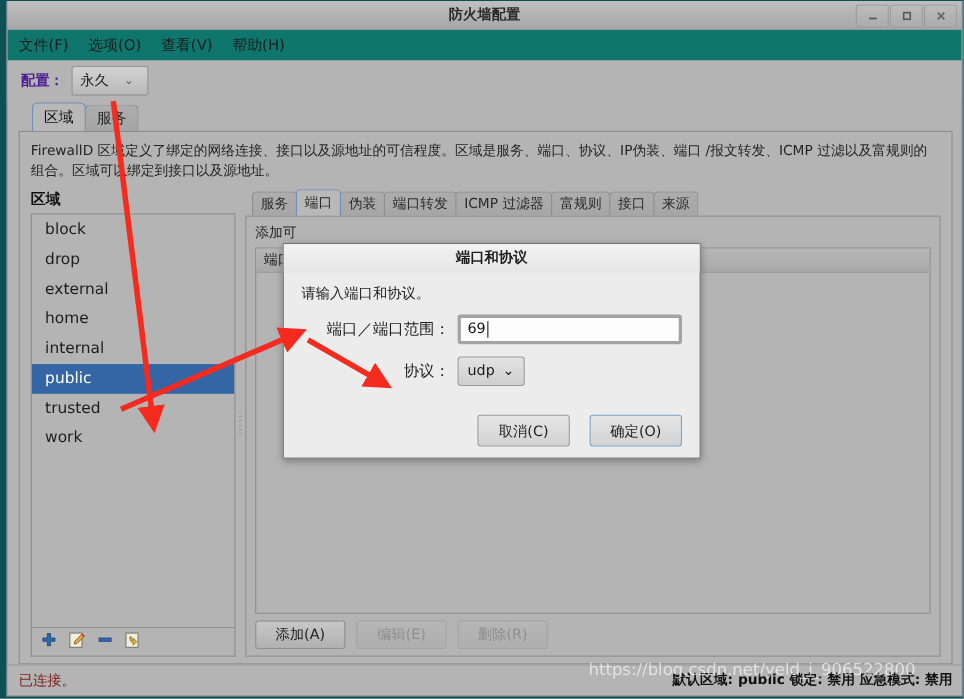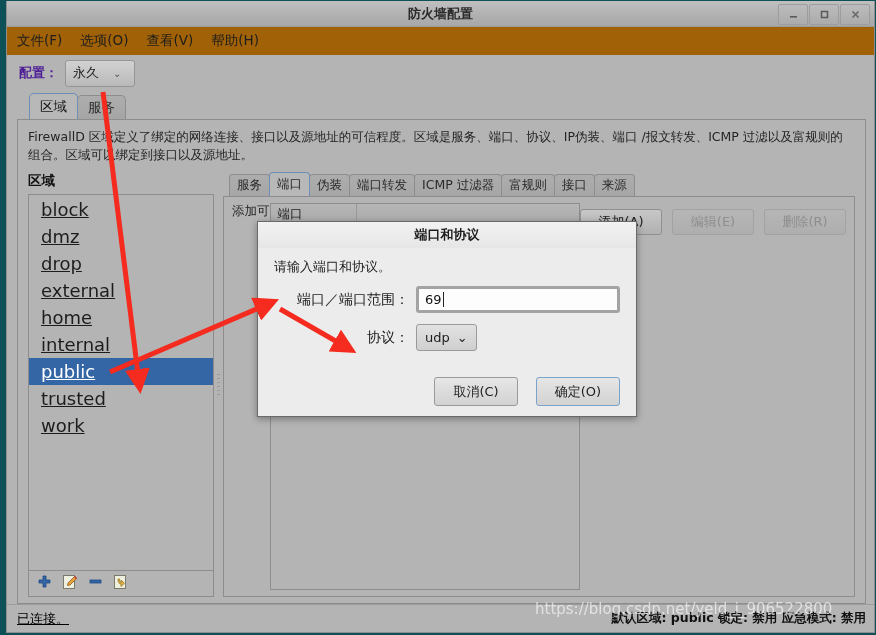--- a/index.html
+++ b/index.html
@@ -49,21 +49,21 @@
     display: flex; align-items: center; justify-content: center;
     font-size: 12px; color: #5a5a5a;
   }
   .win-btn.close { font-size: 14px; }
 
   
   .menubar {
     height: 28px; flex: 0 0 28px;
     display: flex; align-items: center;
     padding-left: 10px;
-    background: #a16207;
+    background: #0f766e;
     font-size: 13.5px;
     color: #1d1d1d;
   }
   .menu-item { padding: 2px 10px 2px 0; margin-right: 8px; }
 
   
   .configrow {
     height: 36px; flex: 0 0 36px;
     display: flex; align-items: center;
     padding-left: 12px;
@@ -139,21 +139,21 @@
   .zonelist {
     flex: 1 1 auto;
     border: 1px solid #8d8d8d;
     background: #b4b4b4;
     overflow: hidden;
     padding-top: 1px;
   }
   .zone {
     height: 27px; line-height: 27px;
     padding-left: 12px;
-    font-size: 18px; color: #1d1d1d; text-decoration: underline;
+    font-size: 14px; color: #1d1d1d;
   }
   .zone.sel { background: #3465a4; color: #ffffff; }
   .zone-toolbar {
     height: 26px;
     border: 1px solid #8d8d8d;
     border-top: none;
     background: #b4b4b4;
     display: flex; align-items: center; gap: 10px;
     padding-left: 8px;
   }
@@ -176,21 +176,21 @@
     height: 24px;
     background: #b8b8b8;
     border: 1px solid #6e8fb5; border-bottom: none;
     position: relative; z-index: 3;
   }
   .inner-body {
     flex: 1 1 auto;
     border: 1px solid #8d8d8d;
     background: #b4b4b4;
     padding: 6px 8px;
-    display: flex; flex-direction: row;
+    display: flex; flex-direction: column;
     min-height: 0;
   }
   .inner-note { font-size: 12.5px; color: #242424; margin-bottom: 5px; }
   .table {
     flex: 1 1 auto;
     border: 1px solid #8d8d8d;
     background: #b4b4b4;
     display: flex; flex-direction: column;
     min-height: 0;
   }
@@ -224,21 +224,21 @@
 
   
   .statusbar {
     flex: 0 0 28px; height: 28px;
     border-top: 1px solid #9c9c9c;
     background: #b4b4b4;
     display: flex; align-items: center; justify-content: space-between;
     padding: 0 8px 0 10px;
     position: relative;
   }
-  .status-left { font-size: 13px; color: #000000; text-decoration: underline; }
+  .status-left { font-size: 13px; color: #7f1d1d; }
   .status-right { font-size: 12.5px; font-weight: bold; color: #111; }
 
   
   .dialog {
     position: absolute;
     left: 250px; top: 220px;
     width: 380px; height: 196px;
     background: #ececec;
     border: 1px solid #6a6a6a;
     box-shadow: 0 2px 7px rgba(0,0,0,.35);
@@ -361,21 +361,20 @@
 
     <div class="tabbody">
       <div class="desc">FirewallD 区域定义了绑定的网络连接、接口以及源地址的可信程度。区域是服务、端口、协议、IP伪装、端口 /报文转发、ICMP 过滤以及富规则的组合。区域可以绑定到接口以及源地址。</div>
 
       <div class="panes">
 
         <div class="leftpane">
           <div class="pane-title">区域</div>
           <div class="zonelist">
             <div class="zone">block</div>
-            <div class="zone">dmz</div>
             <div class="zone">drop</div>
             <div class="zone">external</div>
             <div class="zone">home</div>
             <div class="zone">internal</div>
             <div class="zone sel">public</div>
             <div class="zone">trusted</div>
             <div class="zone">work</div>
           </div>
           <div class="zone-toolbar">
             <span>

